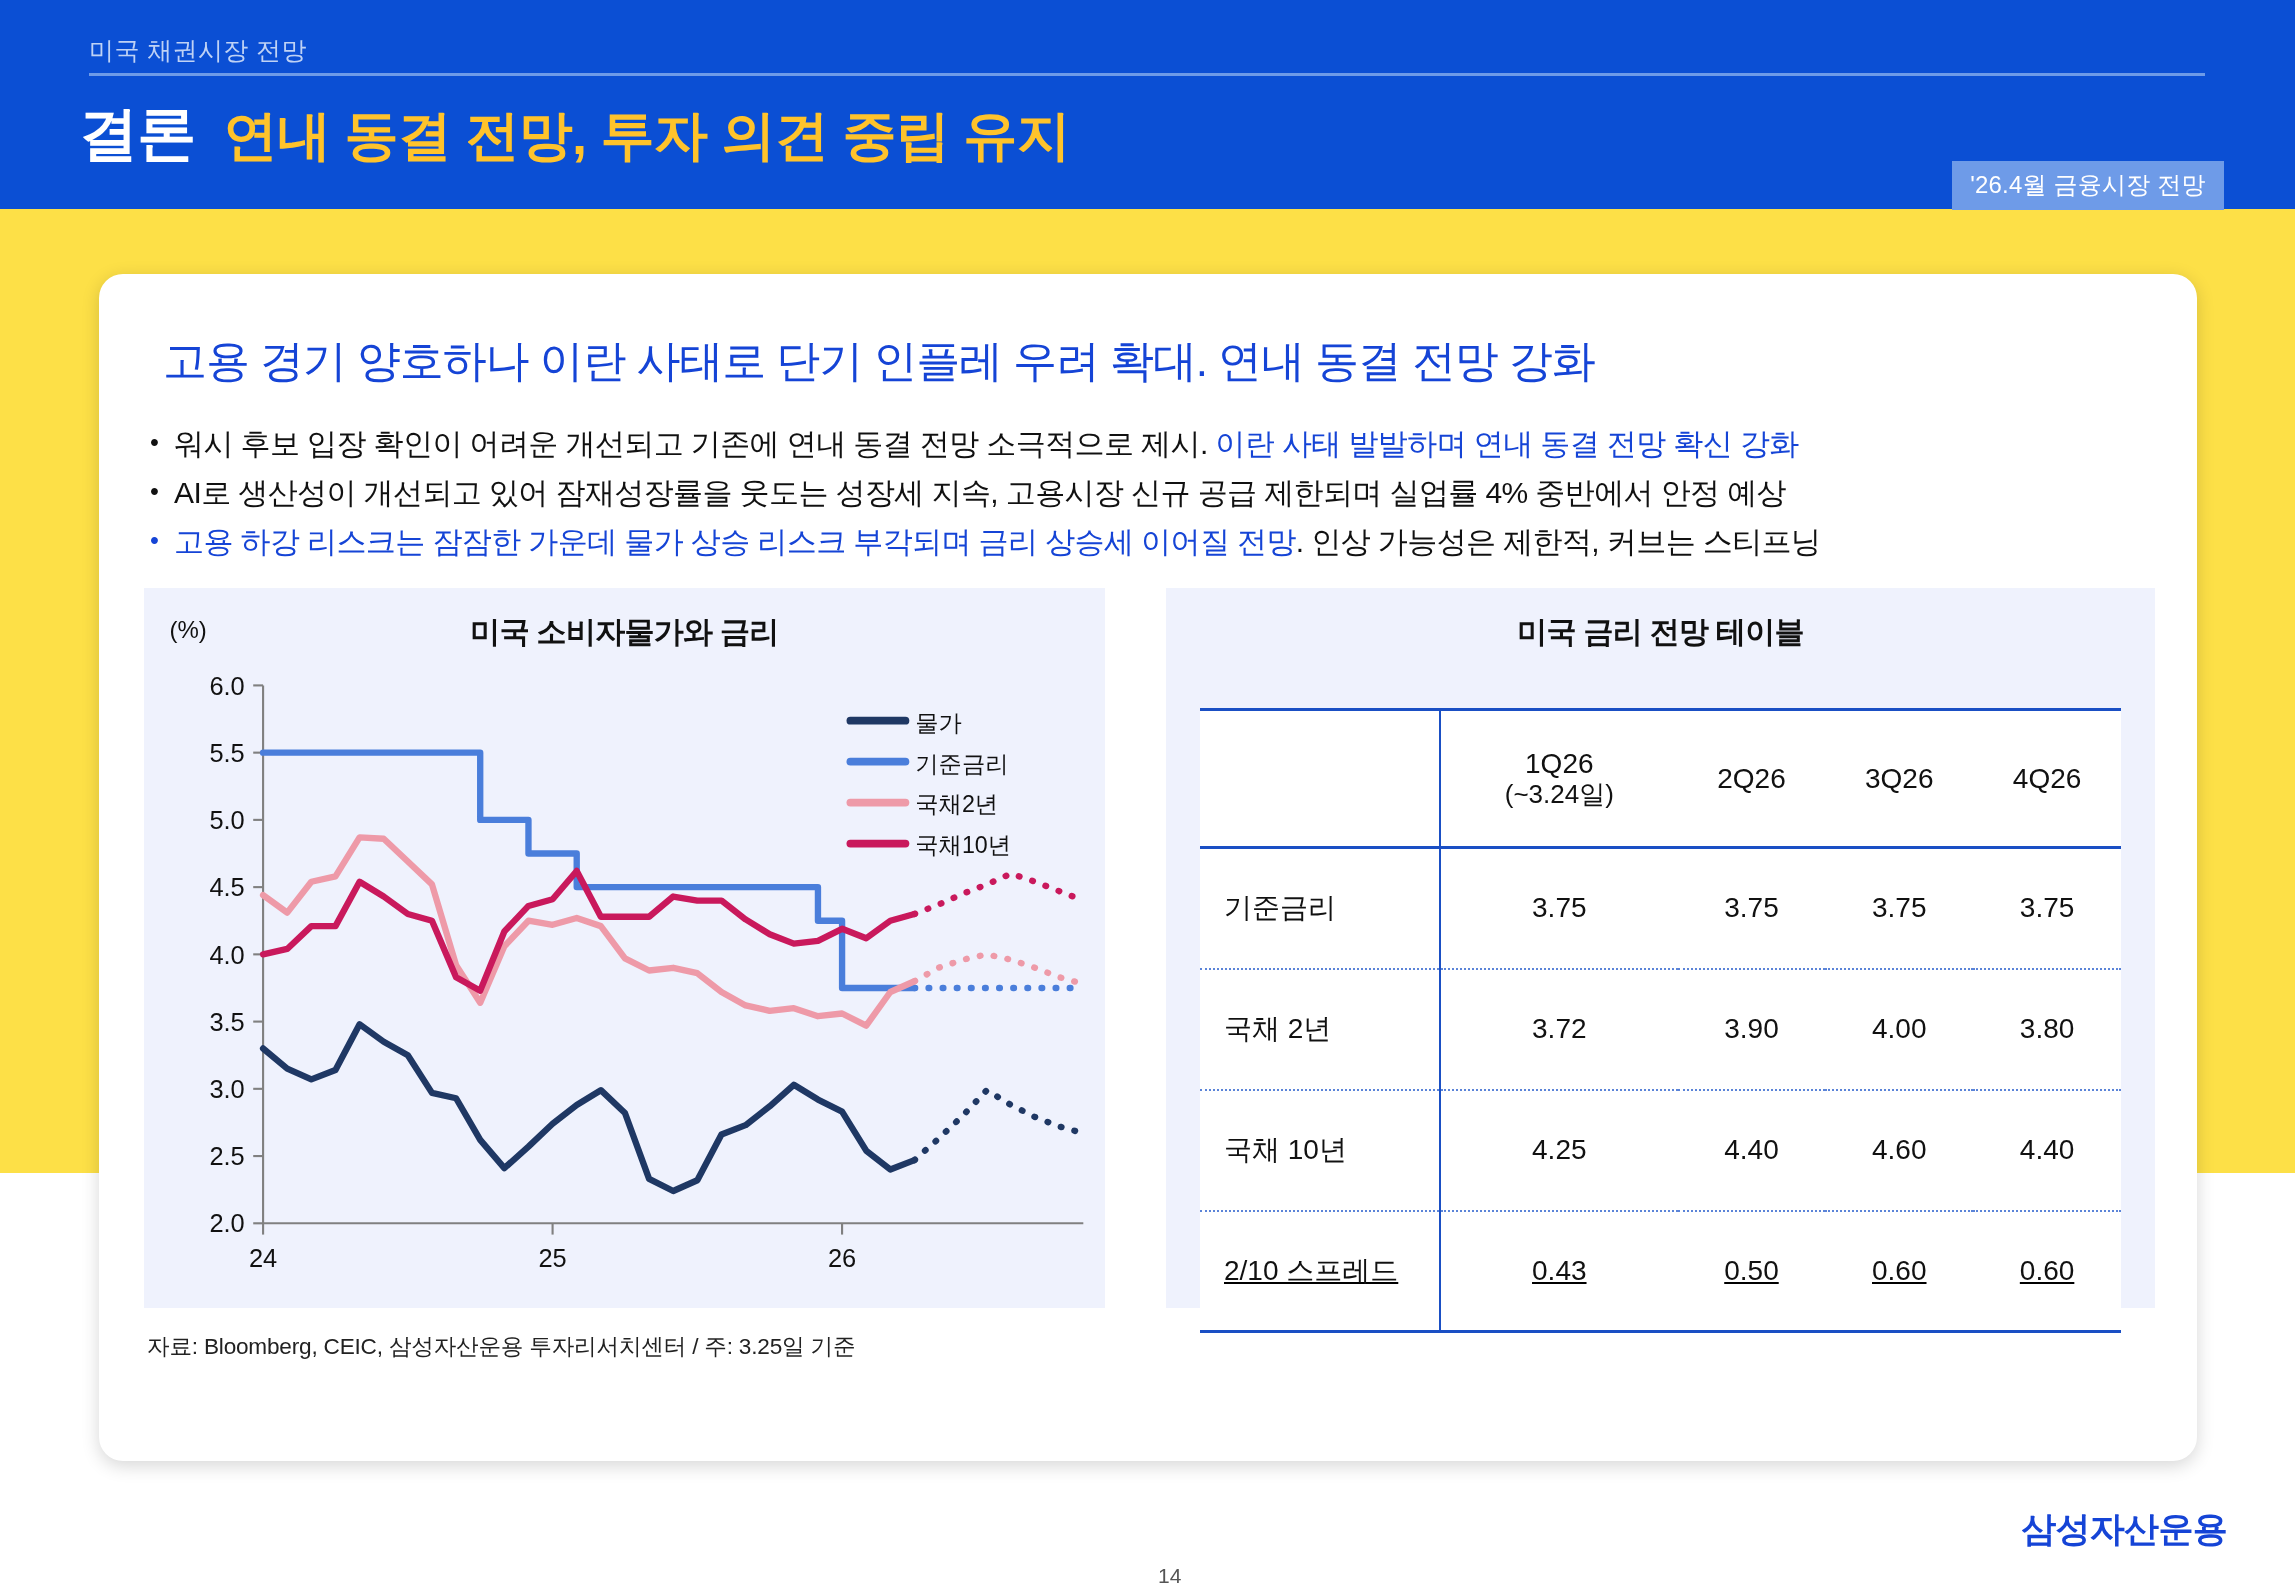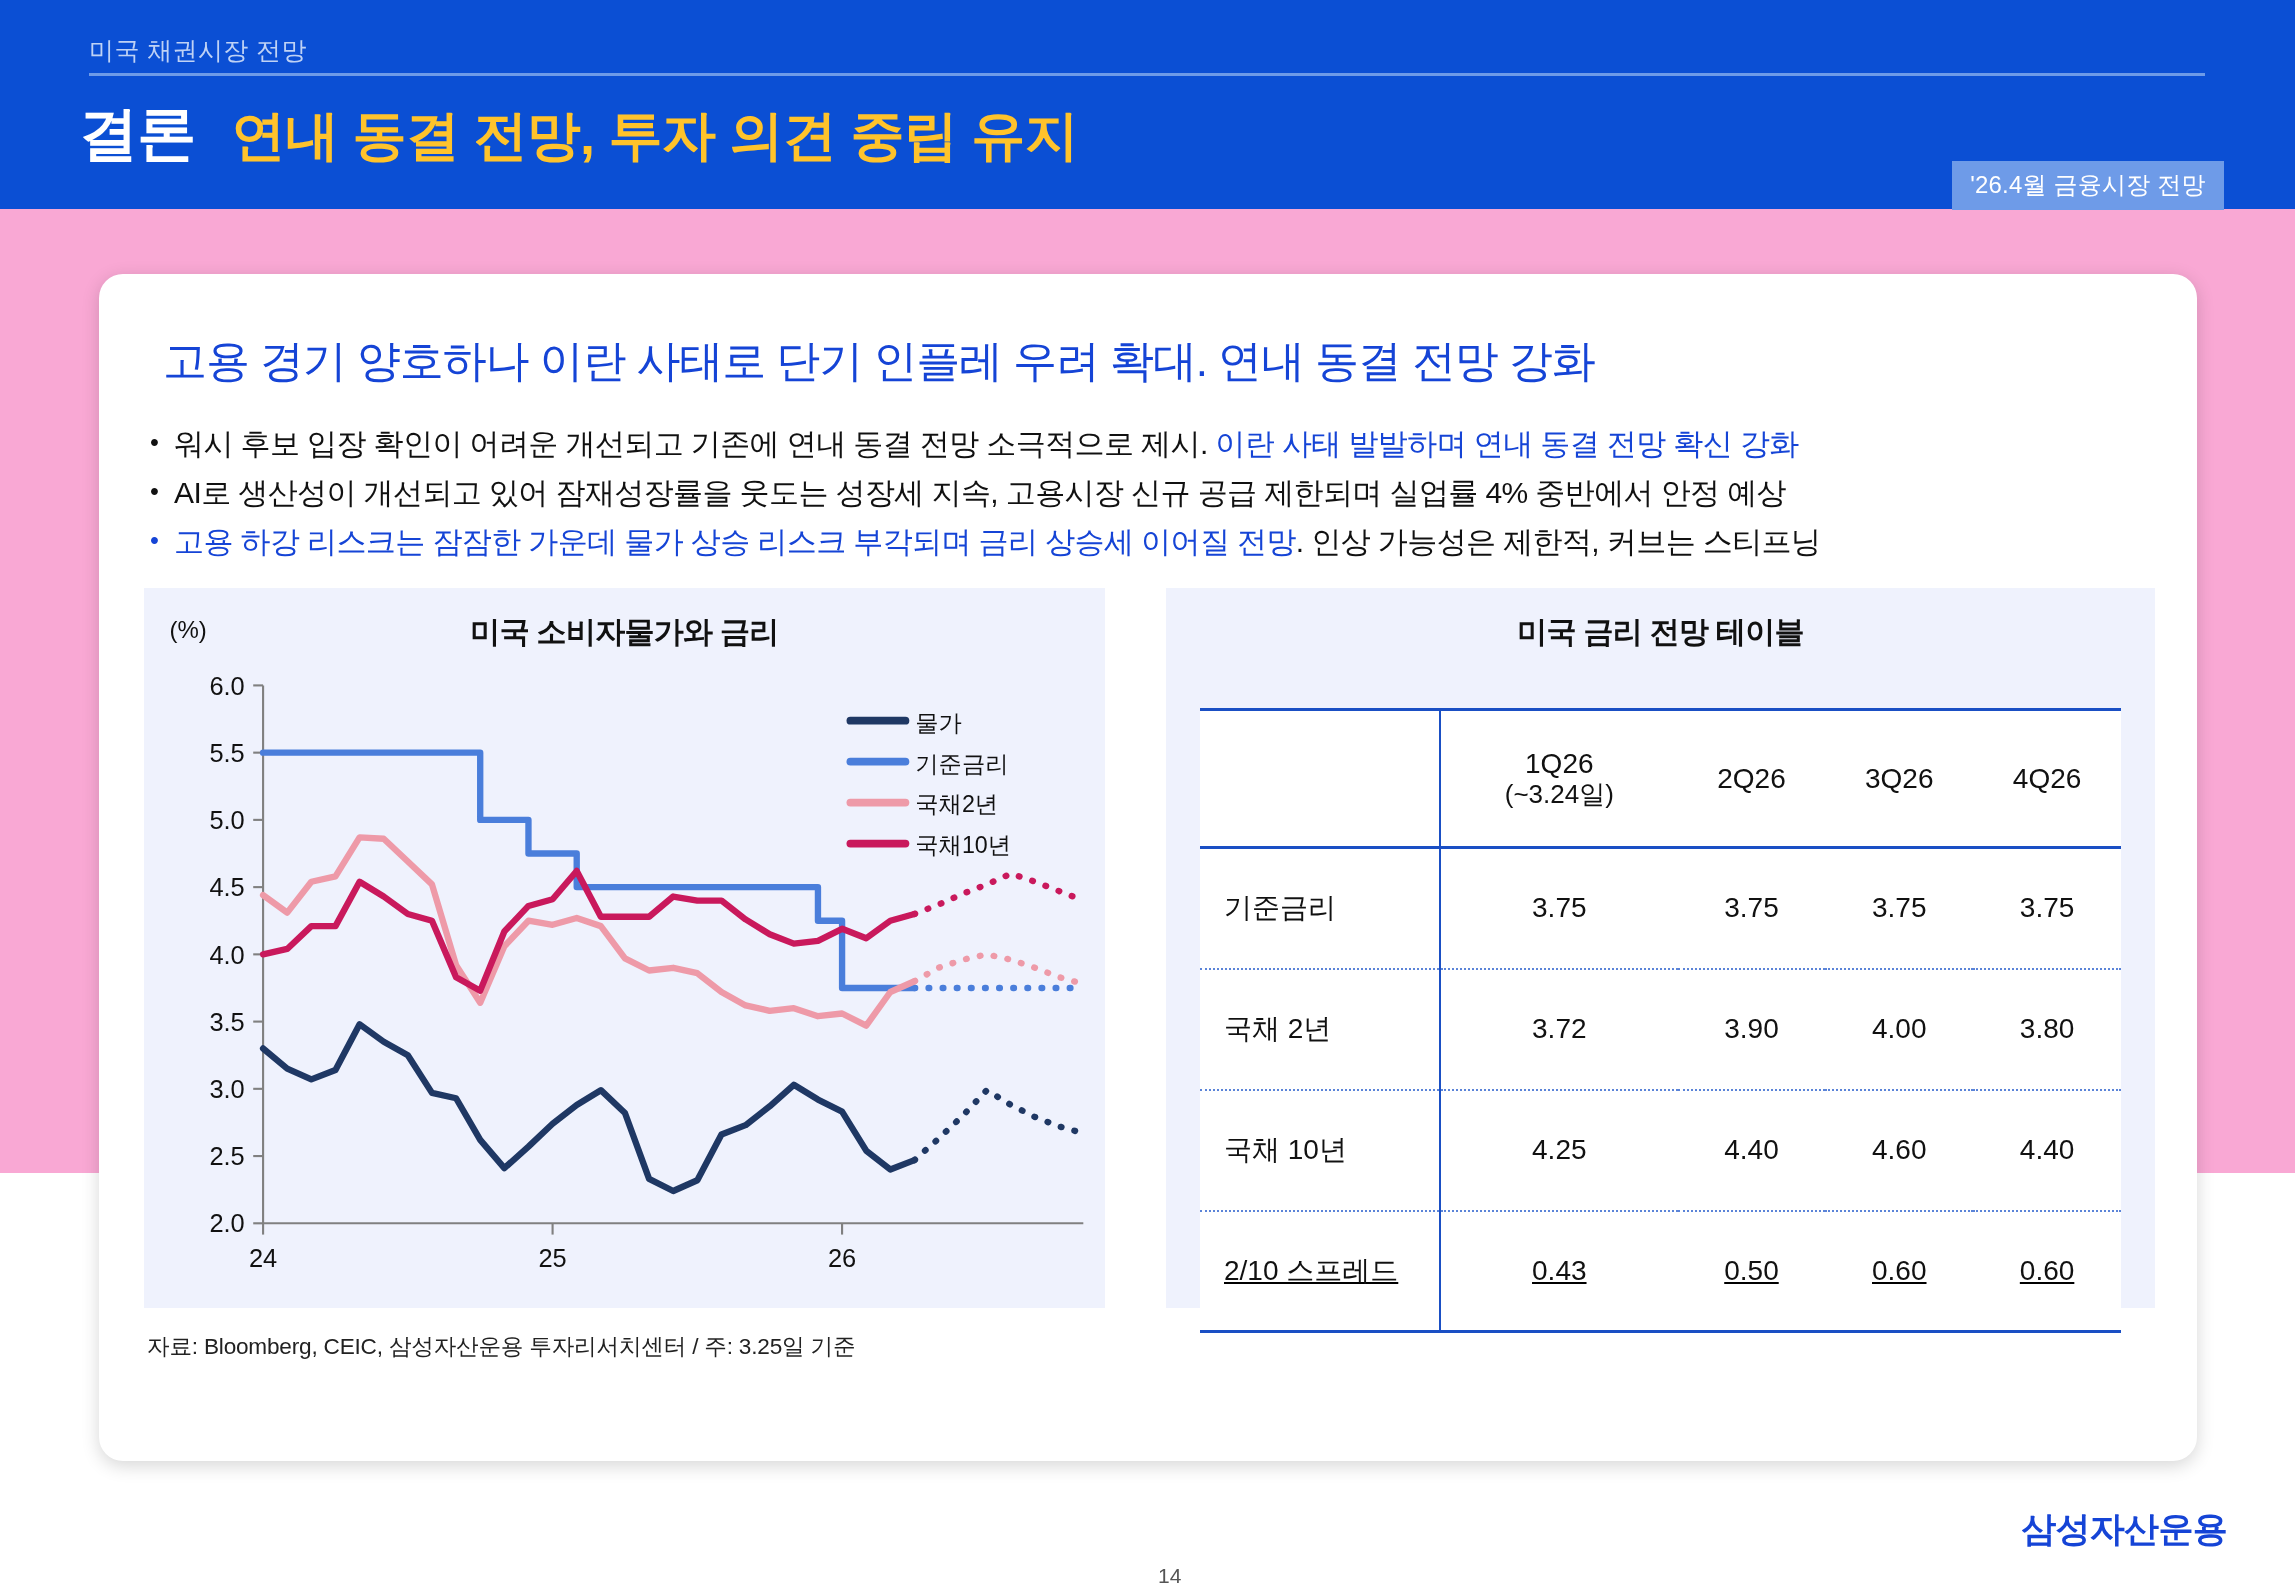--- a/index.html
+++ b/index.html
@@ -2,38 +2,38 @@
 <html lang="ko" style="font-size:11.3px"><head>
 <meta charset="utf-8">
 <style>
   * { box-sizing: border-box; margin: 0; padding: 0; }
   html, body {
     width: 2295px; height: 1589px;
     background: #ffffff;
     font-family: "Liberation Sans", "DejaVu Sans", sans-serif;
     overflow: hidden;
   }
-  .slide { position: relative; width: 2295px; height: 1173px; background: #f9a8d4; padding-left: 45px; }
+  .slide { position: relative; width: 2295px; height: 1173px; background: #fde047; padding-left: 45px; }
 
   
   .header {
     position: absolute; left: 0; top: 0; width: 2295px; height: 209px;
     background: #0B4FD4;
   }
   .eyebrow {
     position: absolute; left: 89px; top: 34px;
     font-size: 25px; color: #BFD2F5; letter-spacing: 0.4px; white-space: nowrap;
   }
   .header-rule {
     position: absolute; left: 89px; top: 73px; width: 2116px; height: 2.8px;
     background: #6E9BE8;
   }
   .title-wrap {
     position: absolute; left: 79px; top: 95px;
-    display: flex; align-items: baseline; gap: 36px; white-space: nowrap;
+    display: flex; align-items: baseline; gap: 28px; white-space: nowrap;
   }
   .title-main { font-size: 59px; font-weight: bold; color: #ffffff; letter-spacing: -0.7px; }
   .title-sub  { font-size: 54px; font-weight: bold; color: #FFC32B; letter-spacing: -0.7px; }
   .badge {
     position: absolute; right: 71px; top: 161px;
     background: #6E9BE8; color: #ffffff;
     padding: 7.8px 18.4px 9.2px 18.4px;
     font-size: 24px; white-space: nowrap; letter-spacing: 0.2px;
   }
 

